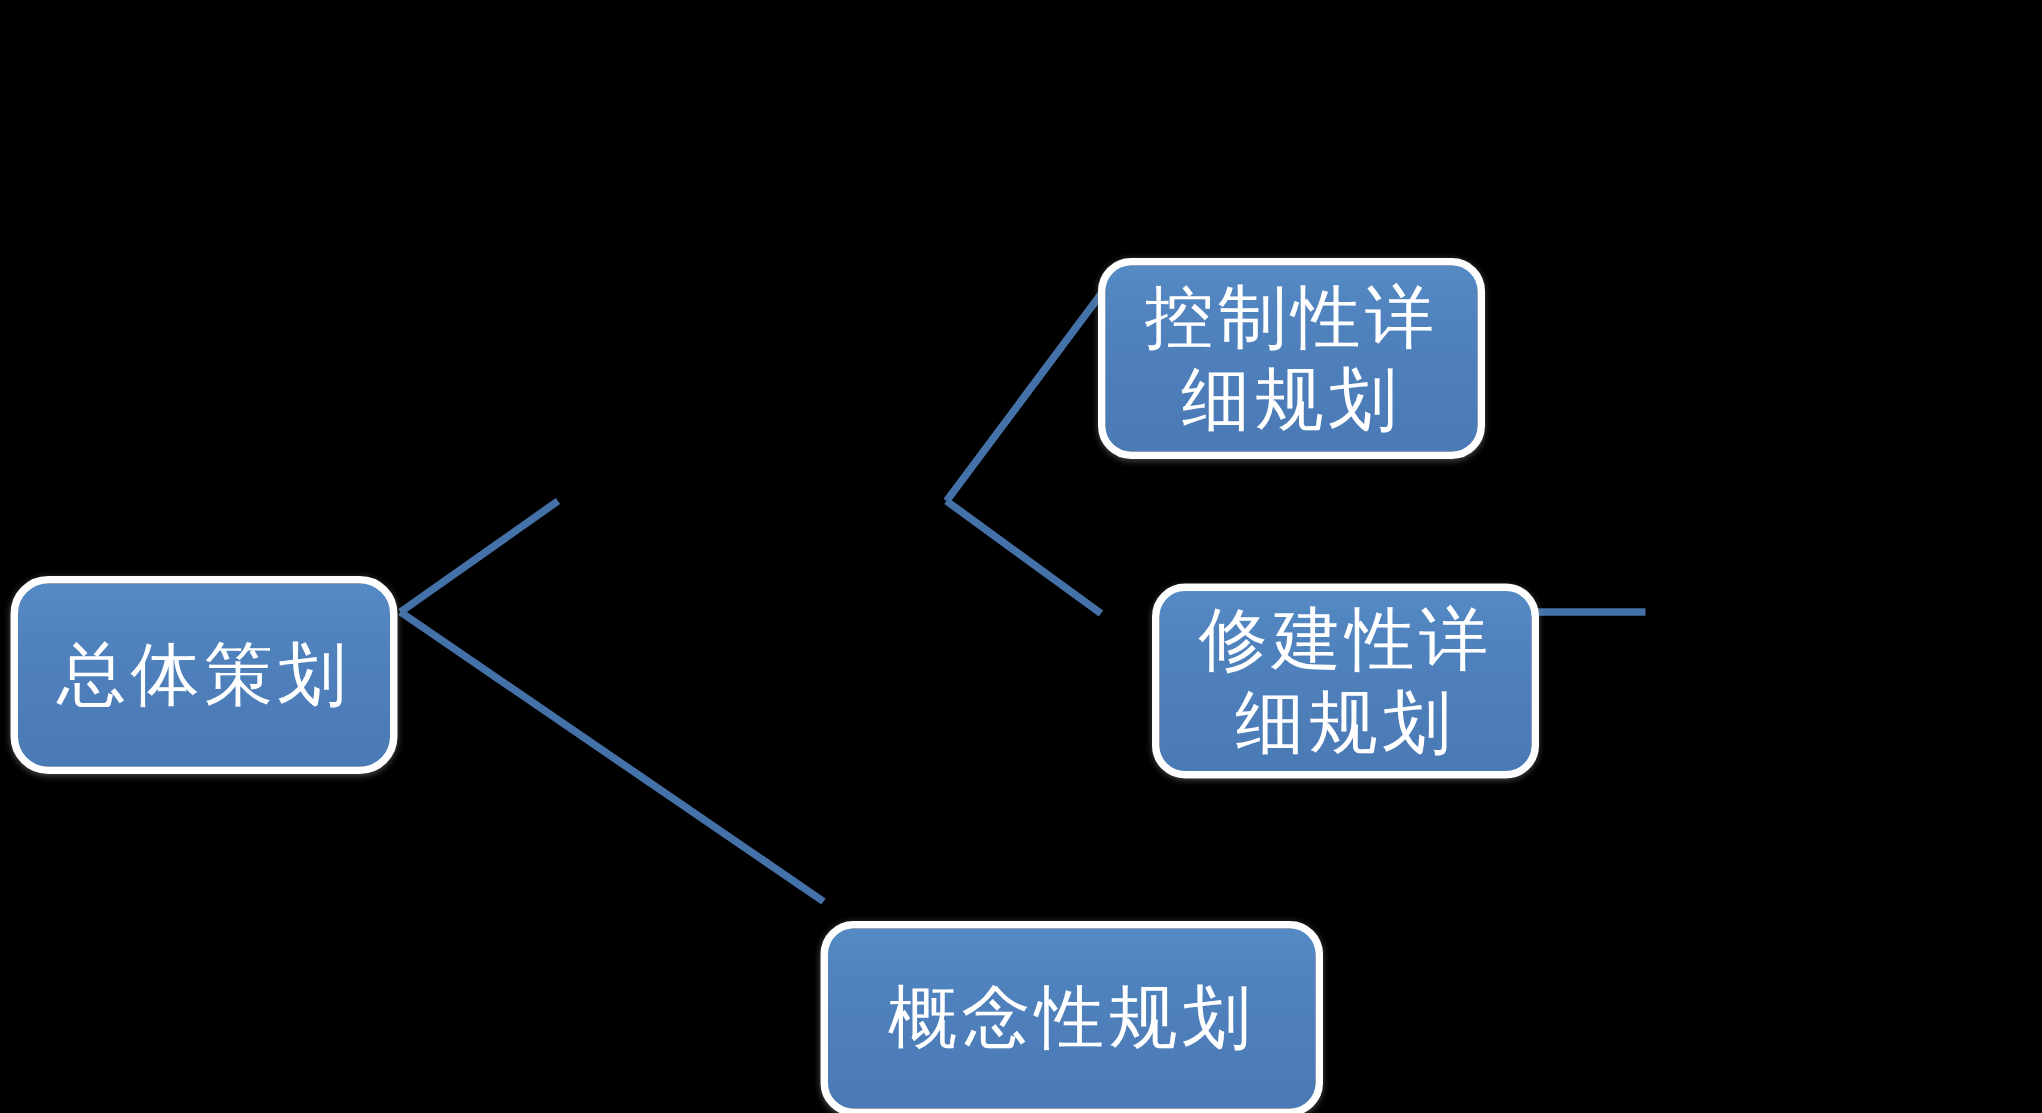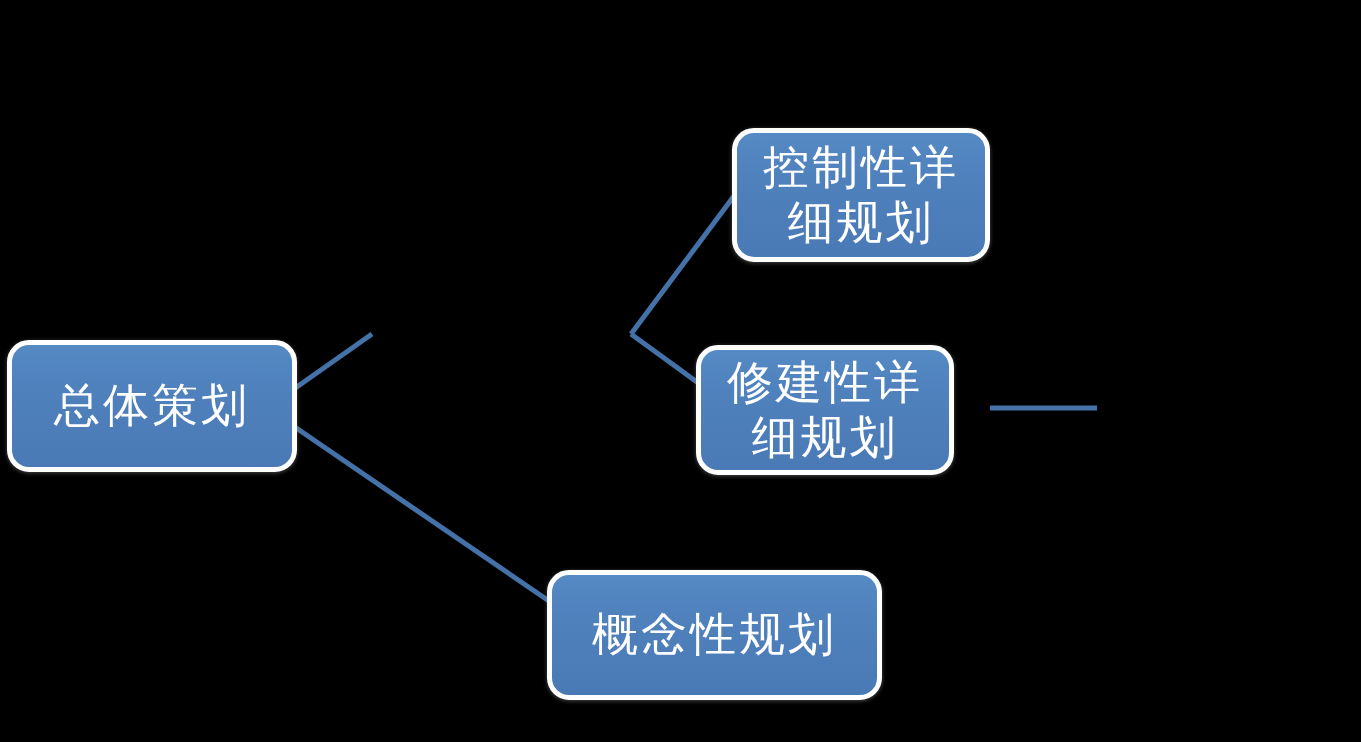--- a/index.html
+++ b/index.html
@@ -31,26 +31,27 @@
     box-shadow: 0 1px 4px rgba(160,160,160,0.45);
     color: #ffffff;
     display: flex;
     align-items: center;
     justify-content: center;
     text-align: center;
     font-size: 46px;
     line-height: 1.2;
     letter-spacing: 3px;
     white-space: pre-line;
+    margin-top: 44px;
   }
   
-  #node-overall-strategy      { left: 7px;    top: 340px; width: 290px; height: 132px; }
+  #node-overall-strategy      { left: 7px;    top: 340px; width: 258px; height: 132px; border-radius: 25px; }
   #node-master-plan           { left: 370px;  top: 268px; width: 260px; height: 132px; }
   #node-regulatory-detailed   { left: 732px;  top: 128px; width: 258px; height: 134px; }
-  #node-constructive-detailed { left: 696px;  top: 345px; width: 258px; height: 130px; }
+  #node-constructive-detailed { left: 768px;  top: 345px; width: 258px; height: 130px; }
   #node-tourism-design        { left: 1095px; top: 343px; width: 262px; height: 132px; }
   #node-conceptual-plan       { left: 547px;  top: 570px; width: 335px; height: 130px; }
 </style>
 </head>
 <body>
 
 <div class="canvas">
 
   <svg class="connectors" viewBox="0 0 1361 742" xmlns="http://www.w3.org/2000/svg">
     <line x1="267" y1="408" x2="372" y2="334" stroke-width="5" stroke="#4472A8"></line>

